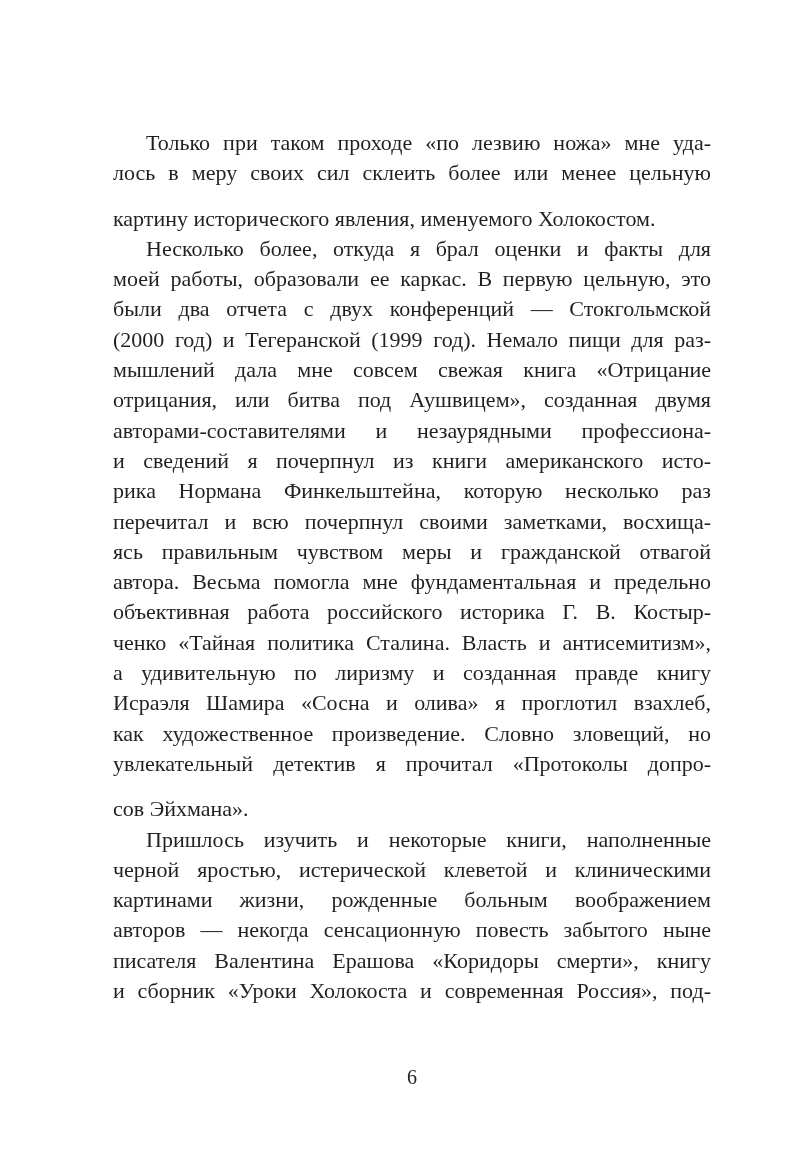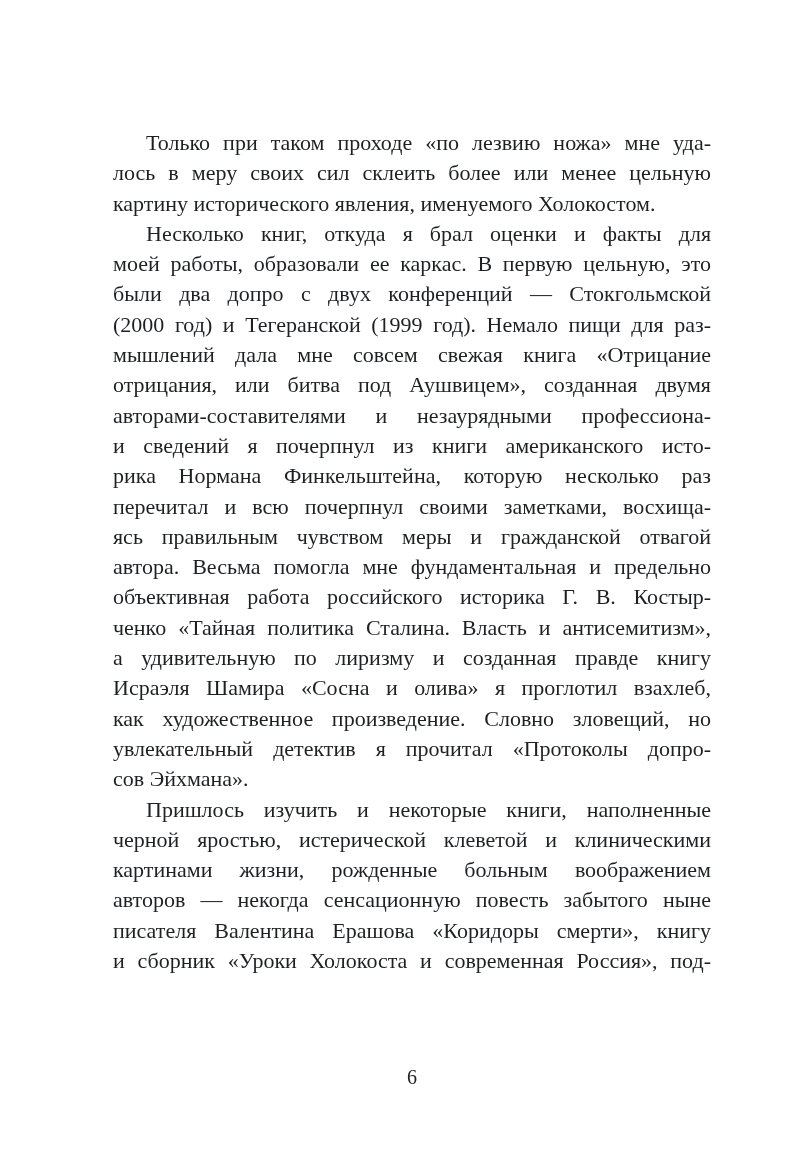--- a/index.html
+++ b/index.html
@@ -33,20 +33,21 @@
     display: block;
     white-space: normal;
   }
   .line.justify {
     text-align: justify;
     text-align-last: justify;
   }
   .line.last {
     text-align: left;
     text-align-last: left;
+    margin-top: 15px;
   }
   .line.indent {
     text-indent: 33px;
   }
   .page-number {
     position: absolute;
     left: 113px;
     top: 1066px;
     width: 598px;
     text-align: center;
@@ -59,23 +60,23 @@
 <body>
 
 <div class="page">
   <div class="text-block" id="text-block">
       <div class="paragraph">
         <div class="line justify indent">Только при таком проходе «по лезвию ножа» мне уда-</div>
         <div class="line justify">лось в меру своих сил склеить более или менее цельную</div>
         <div class="line last">картину исторического явления, именуемого Холокостом.</div>
       </div>
       <div class="paragraph">
-        <div class="line justify indent">Несколько книг, откуда я брал оценки и факты для</div>
+        <div class="line justify indent">Несколько более, откуда я брал оценки и факты для</div>
         <div class="line justify">моей работы, образовали ее каркас. В первую цельную, это</div>
-        <div class="line justify">были два допро с двух конференций — Стокгольмской</div>
+        <div class="line justify">были два отчета с двух конференций — Стокгольмской</div>
         <div class="line justify">(2000 год) и Тегеранской (1999 год). Немало пищи для раз-</div>
         <div class="line justify">мышлений дала мне совсем свежая книга «Отрицание</div>
         <div class="line justify">отрицания, или битва под Аушвицем», созданная двумя</div>
         <div class="line justify">авторами-составителями и незаурядными профессиона-</div>
         <div class="line justify">и сведений я почерпнул из книги американского исто-</div>
         <div class="line justify">рика Нормана Финкельштейна, которую несколько раз</div>
         <div class="line justify">перечитал и всю почерпнул своими заметками, восхища-</div>
         <div class="line justify">ясь правильным чувством меры и гражданской отвагой</div>
         <div class="line justify">автора. Весьма помогла мне фундаментальная и предельно</div>
         <div class="line justify">объективная работа российского историка Г. В. Костыр-</div>

